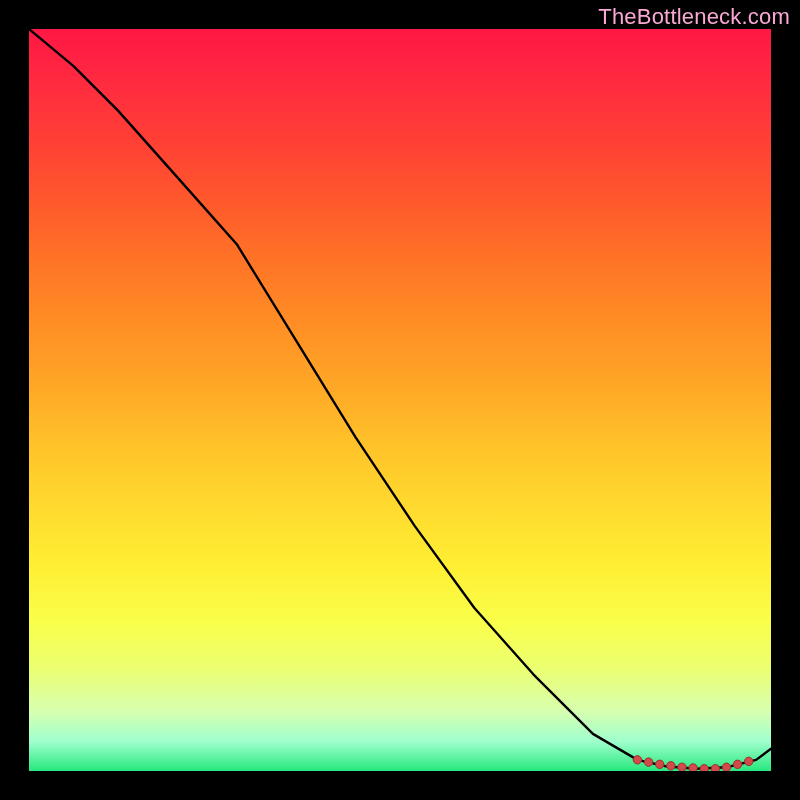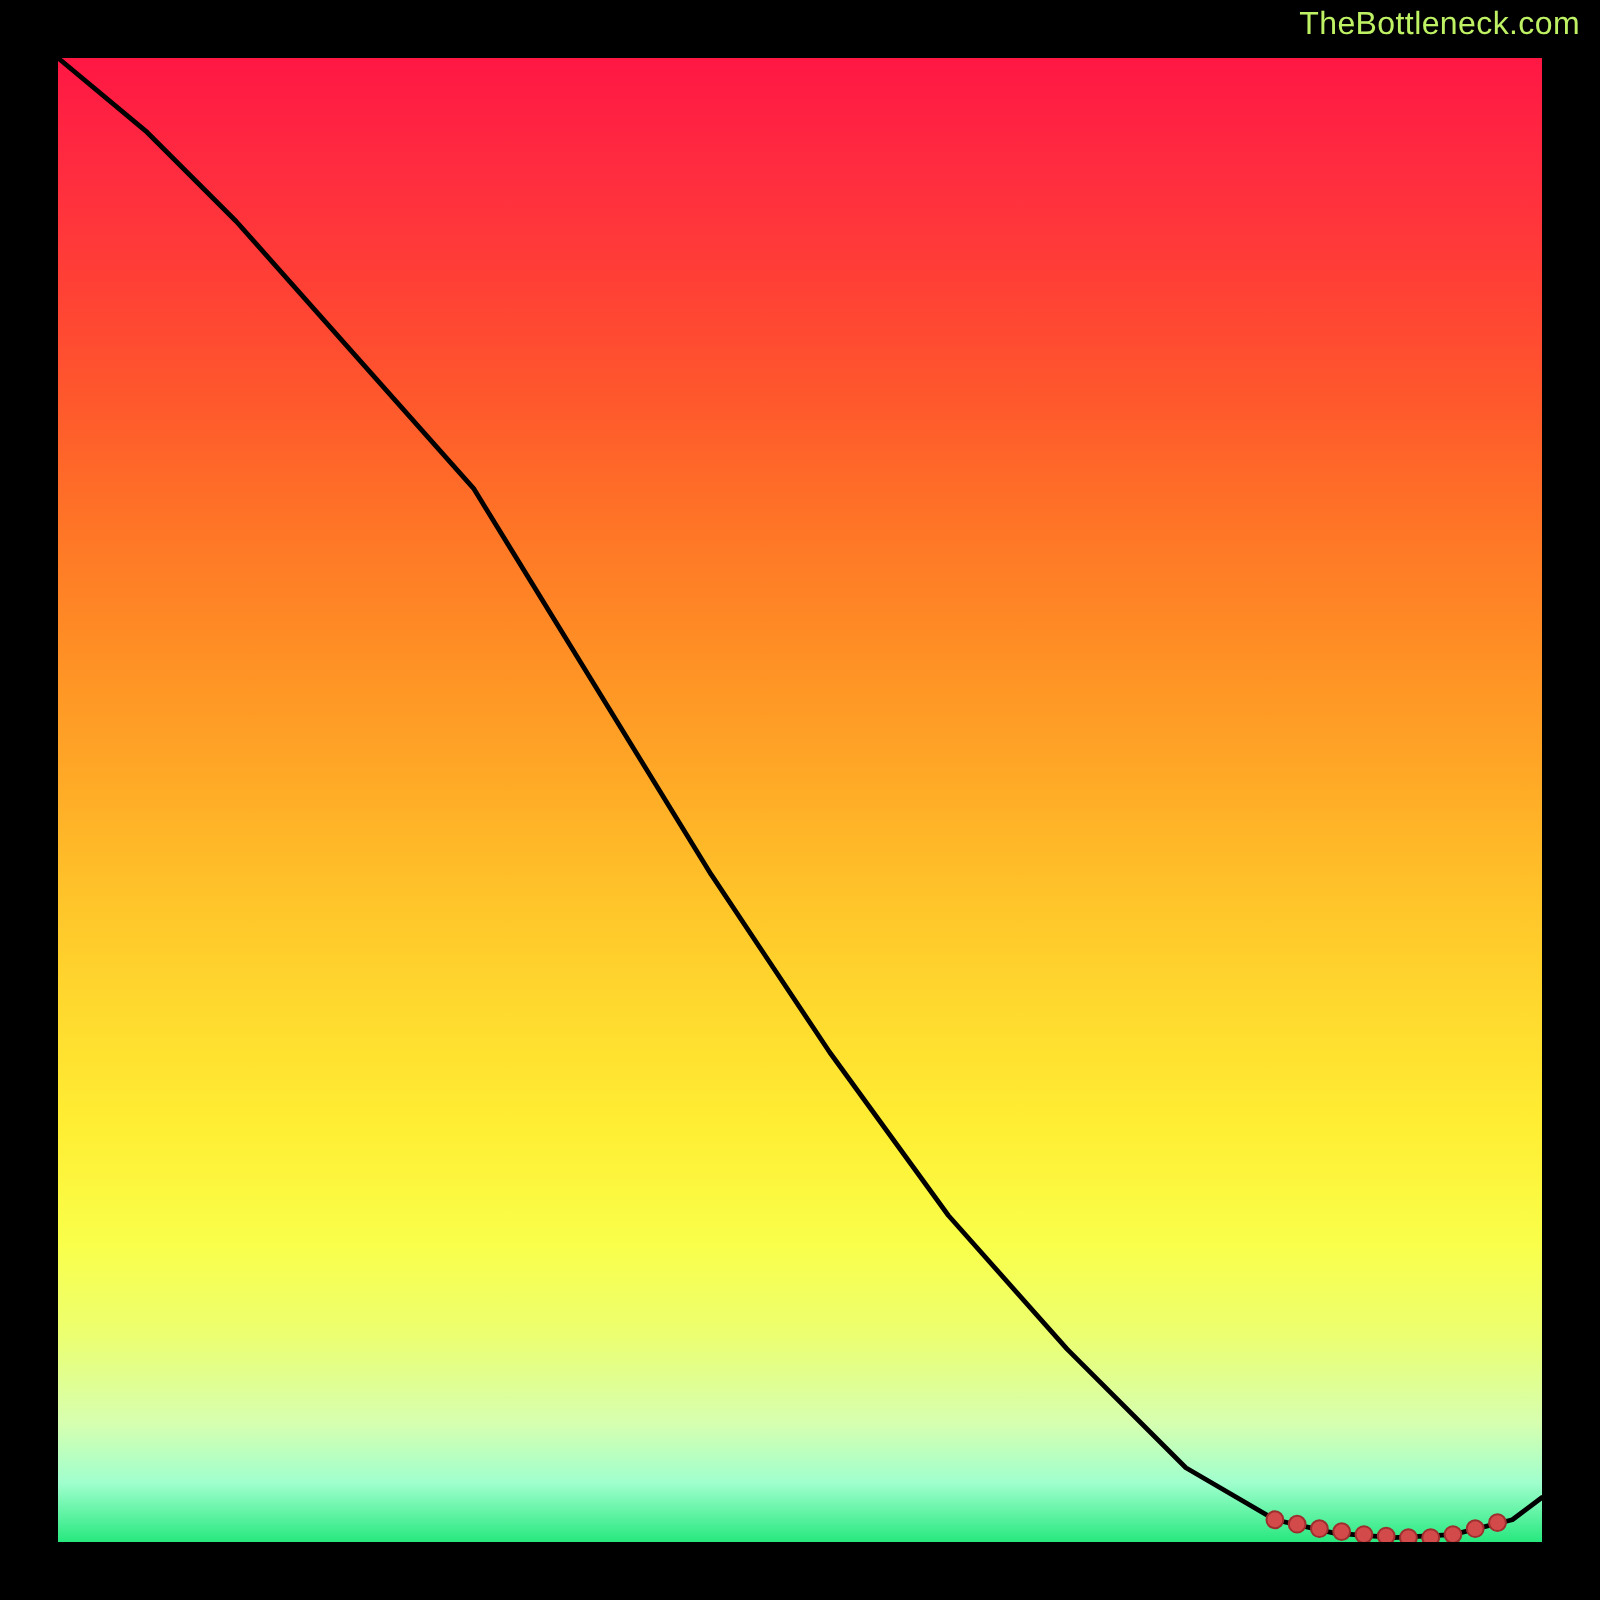--- a/index.html
+++ b/index.html
@@ -14,23 +14,23 @@
   .frame {
     position: relative;
     width: 800px;
     height: 800px;
     background: #000;
   }
   .attribution {
     position: absolute;
     top: 4px;
     right: 10px;
-    font-size: 16px;
+    font-size: 22px;
     font-weight: 500;
-    color: #bef264;
+    color: #f9a8d4;
     letter-spacing: 0.2px;
   }
   .plot {
     position: absolute;
     left: 29px;
     top: 29px;
     width: 742px;
     height: 742px;
     background: linear-gradient(
       to bottom,

